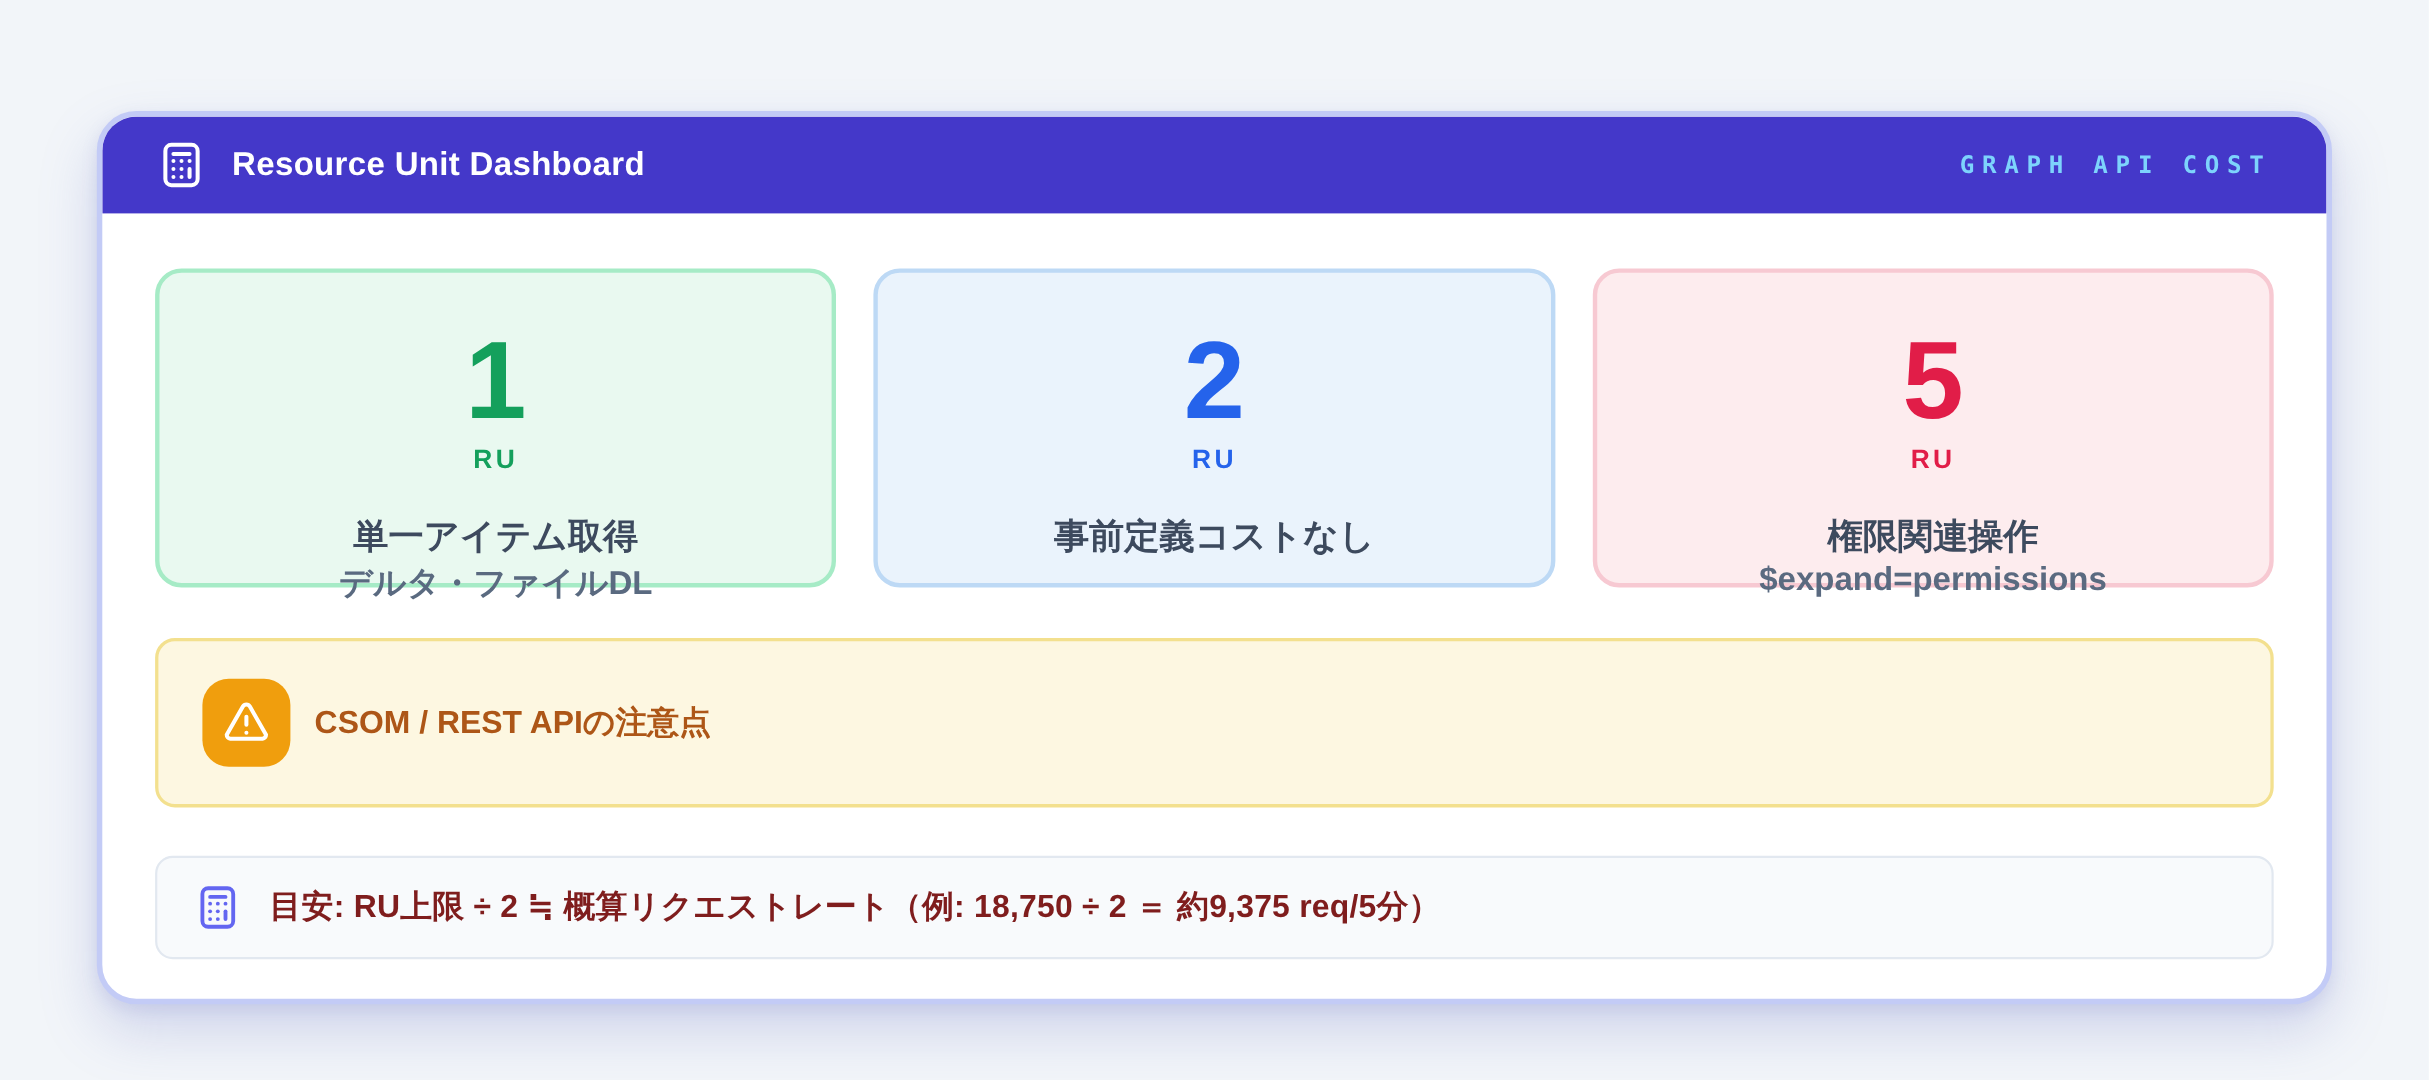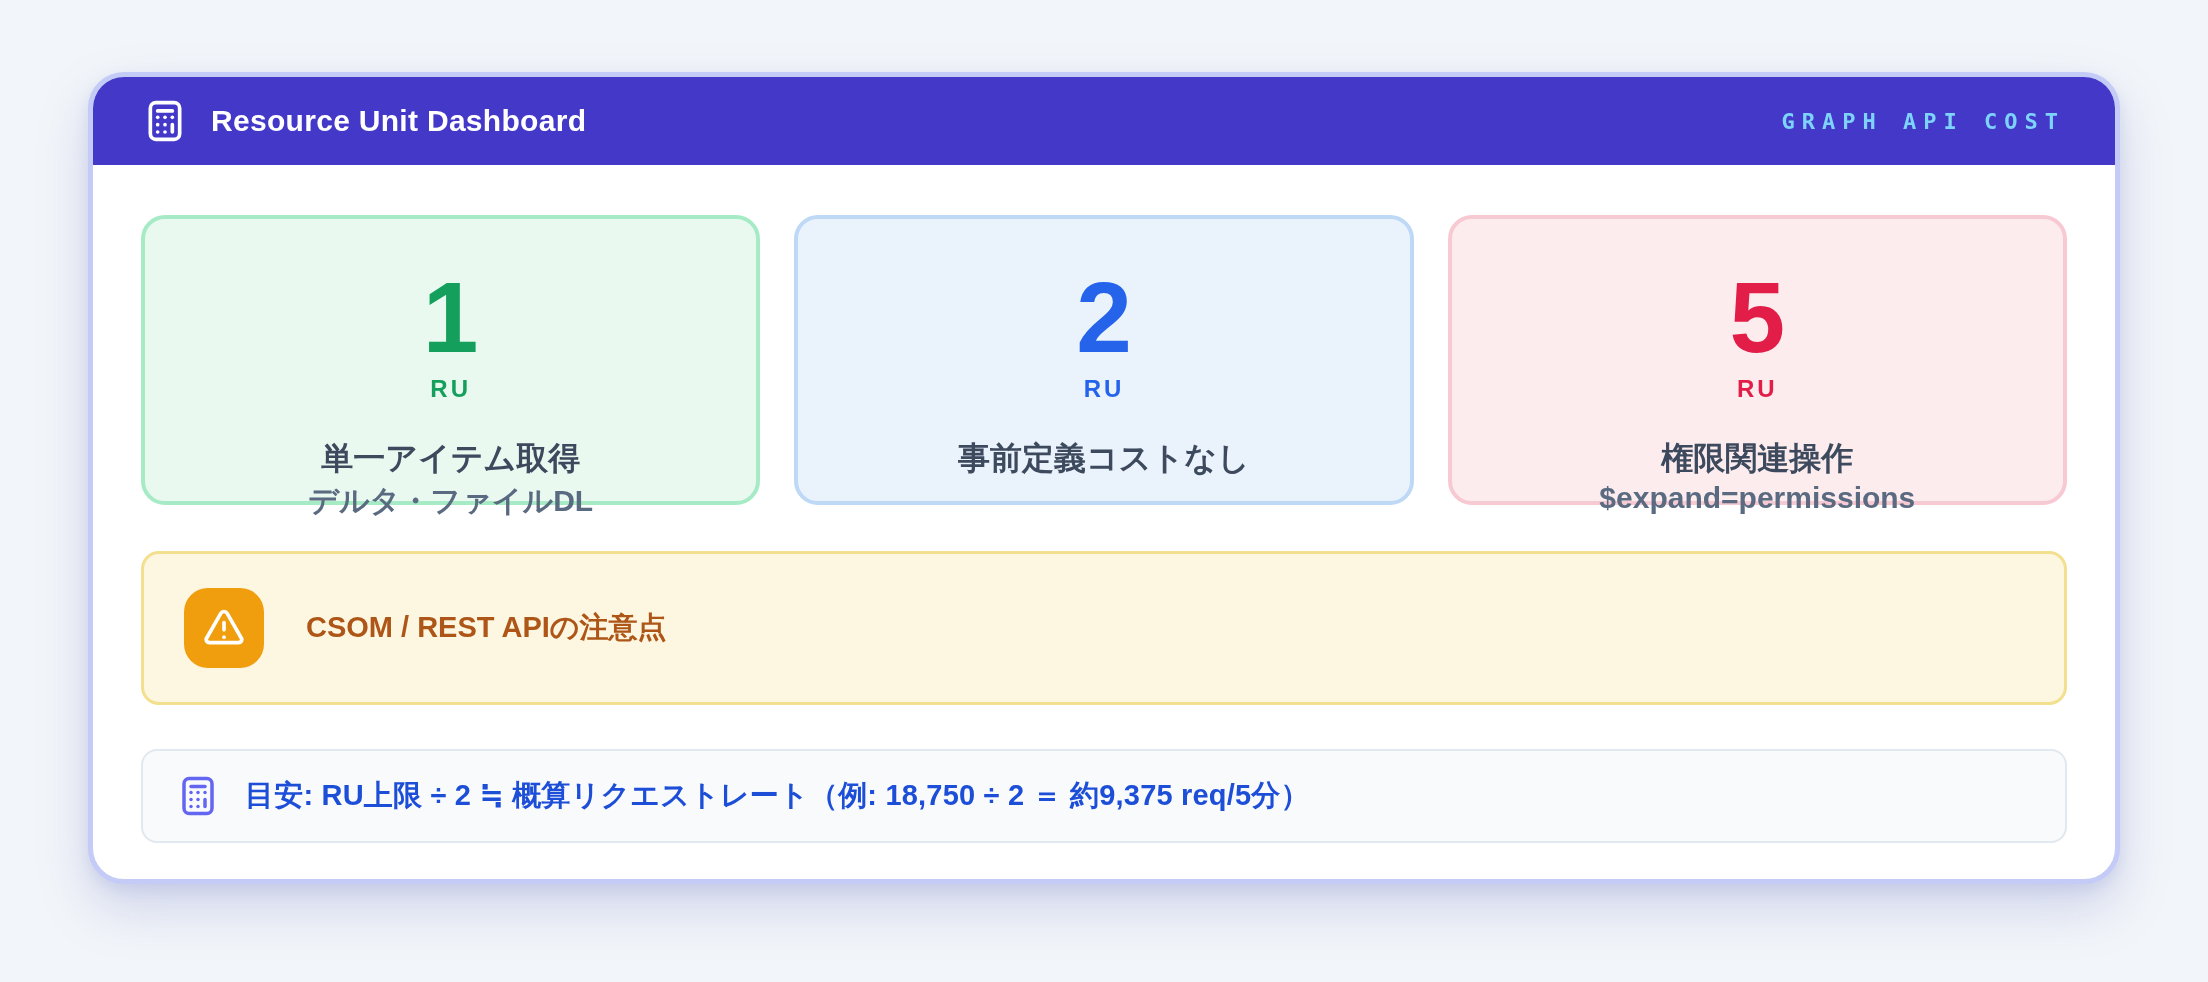--- a/index.html
+++ b/index.html
@@ -4,21 +4,21 @@
 <style>
   * { margin: 0; padding: 0; box-sizing: border-box; }
   html, body { width: 2208px; height: 982px; overflow: hidden; }
   body {
     background: #f2f5f9;
     font-family: "Liberation Sans", "DejaVu Sans", sans-serif;
     color: #3b4759;
   }
   .app-card {
     position: absolute;
-    left: 88px; top: 72px;
+    left: 88px; top: 101px;
     width: 2032px; height: 812px;
     background: #ffffff;
     border: 5px solid #c3cbf6;
     border-radius: 36px;
     box-shadow: 0 24px 50px rgba(120, 130, 200, 0.28), 0 6px 14px rgba(120,130,200,0.15);
     overflow: hidden;
   }
   .app-header {
     height: 88px;
     background: #4438c9;
@@ -57,21 +57,21 @@
   .ru-title { margin-top: 34px; font-size: 32px; font-weight: 700; color: #3d4a5e; }
   .ru-subtitle { margin-top: 0; font-size: 30px; font-weight: 600; color: #5a6a80; }
   .warning-box {
     margin-top: 46px;
     border: 3px solid #f3e08e;
     border-radius: 18px;
     background: #fdf7e1;
     padding: 34px 40px;
     display: flex;
     align-items: center;
-    gap: 42px;
+    gap: 22px;
   }
   .warning-icon-wrap {
     width: 80px; height: 80px;
     border-radius: 24px;
     background: #f09e0d;
     display: flex; align-items: center; justify-content: center;
     color: #ffffff;
     flex: 0 0 auto;
   }
   .warning-icon-wrap svg { width: 44px; height: 44px; }
@@ -81,21 +81,21 @@
     margin-top: 44px;
     border: 2px solid #e2e8f0;
     border-radius: 16px;
     background: #f8fafc;
     padding: 24px 34px;
     display: flex;
     align-items: center;
     gap: 26px;
   }
   .note-icon { width: 42px; height: 42px; color: #6366f1; flex: 0 0 auto; display: flex; }
-  .note-text { font-size: 29px; font-weight: 700; color: #1d4ed8; letter-spacing: 0.2px; }
+  .note-text { font-size: 29px; font-weight: 700; color: #7f1d1d; letter-spacing: 0.2px; }
   svg { display: block; }
 </style>
 </head>
 <body>
 
 <div class="app-card">
 
   <div class="app-header" style="background: rgb(68, 56, 201);">
     <span class="hdr-icon">
       <svg viewBox="0 0 24 24" width="44" height="44" fill="none" stroke="currentColor" stroke-width="2" stroke-linecap="round" stroke-linejoin="round">

